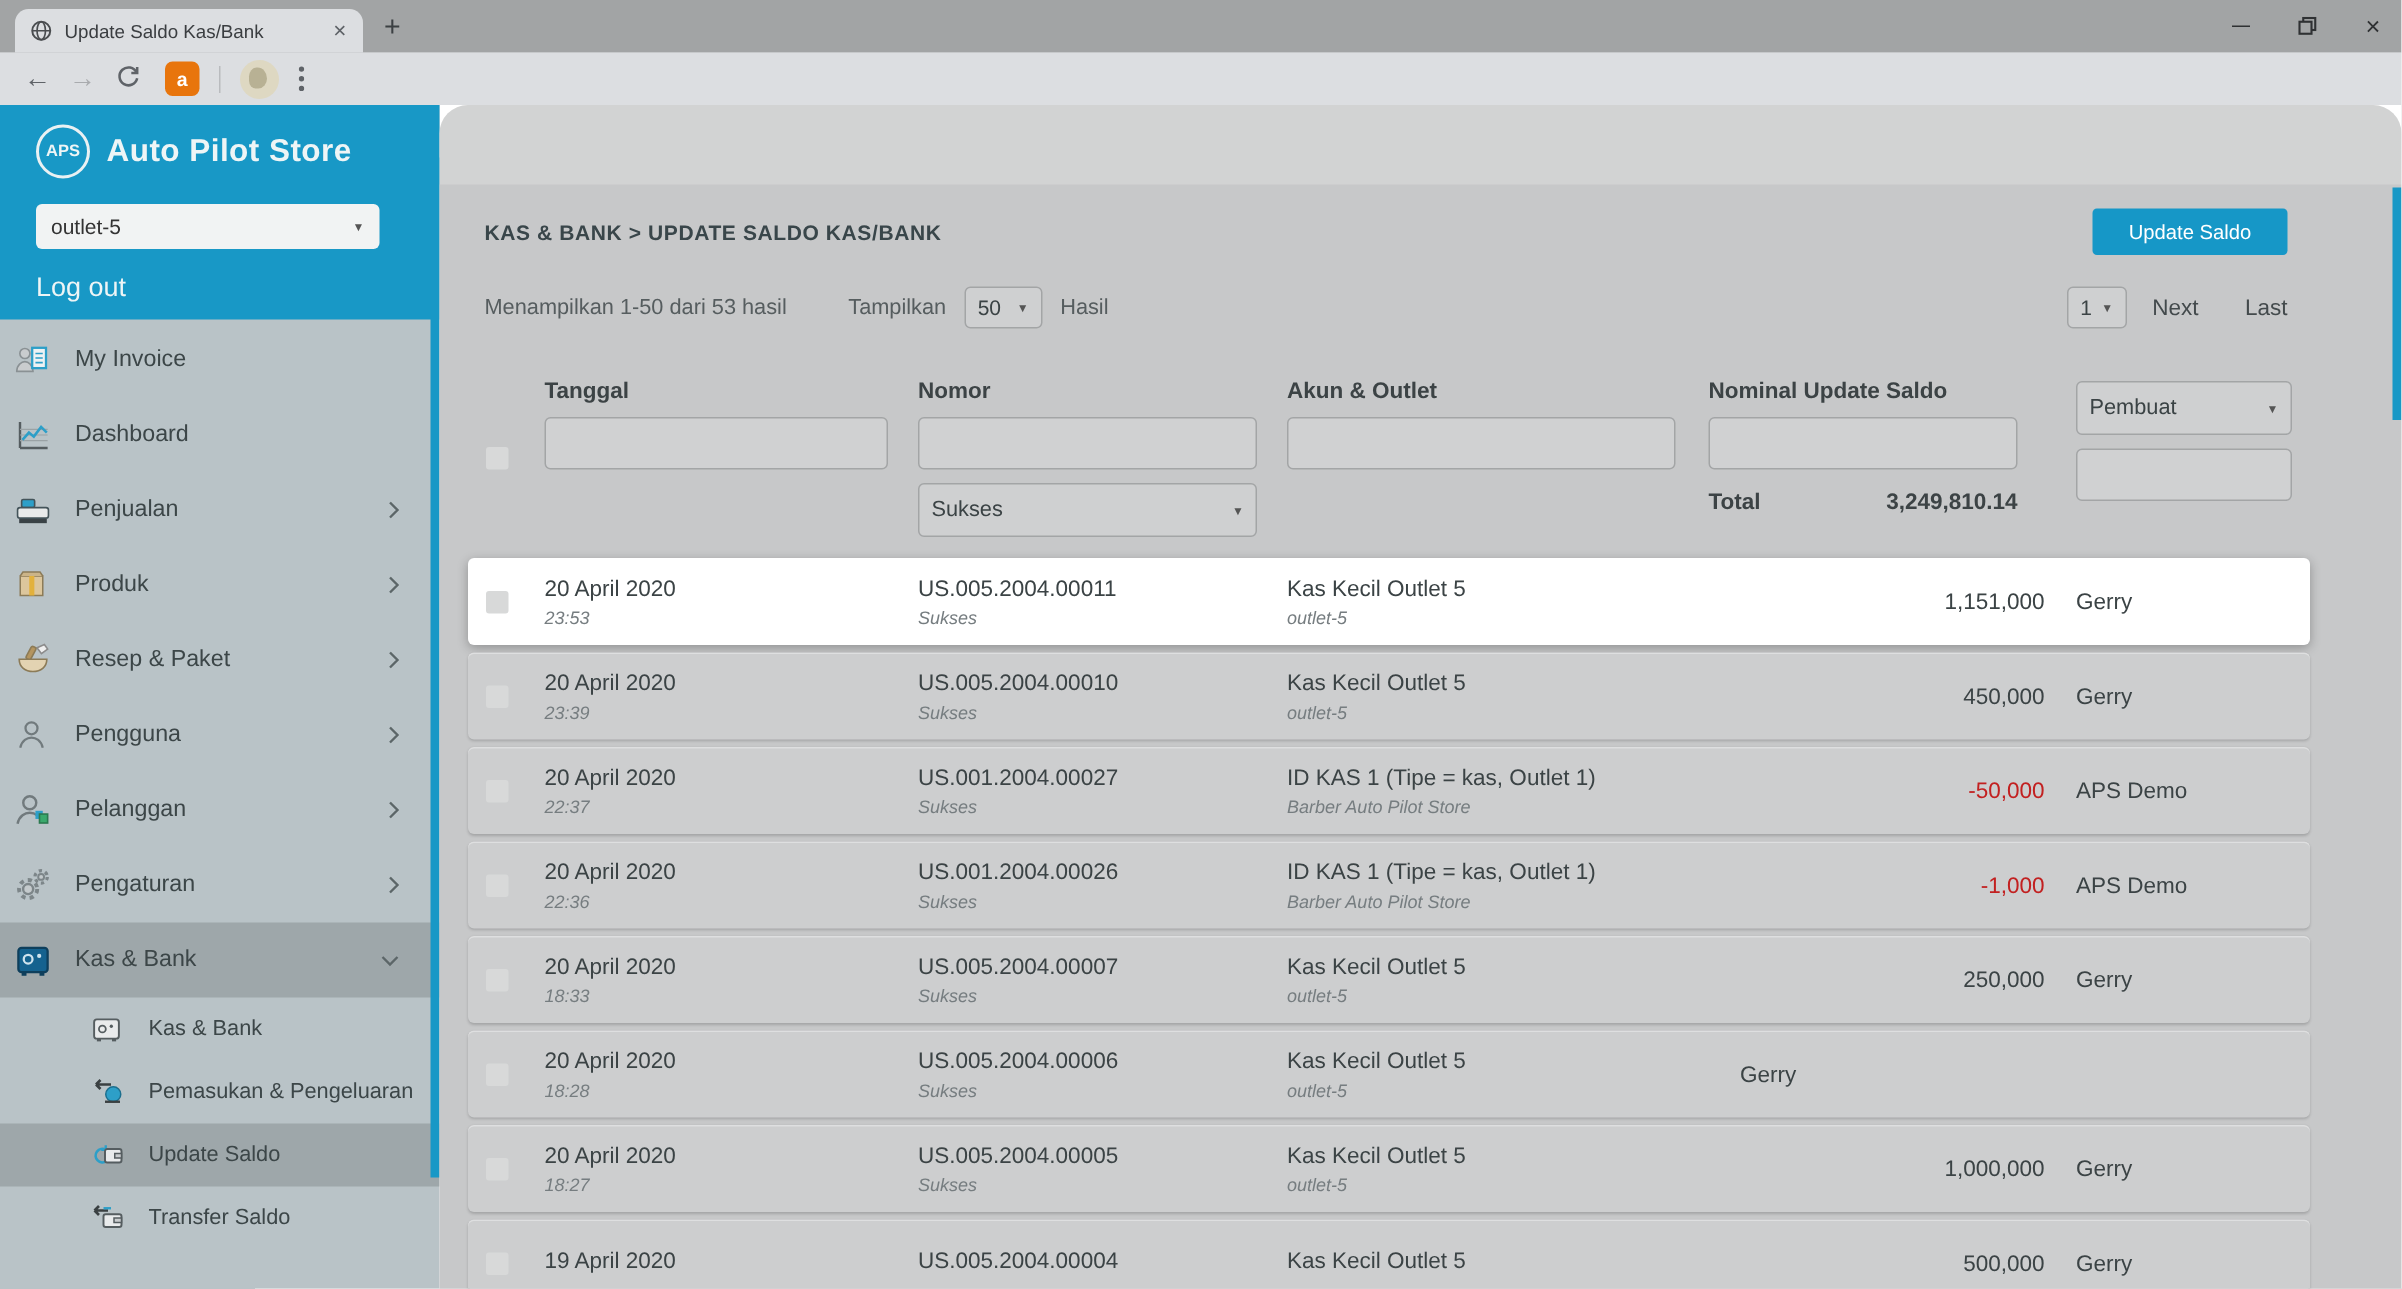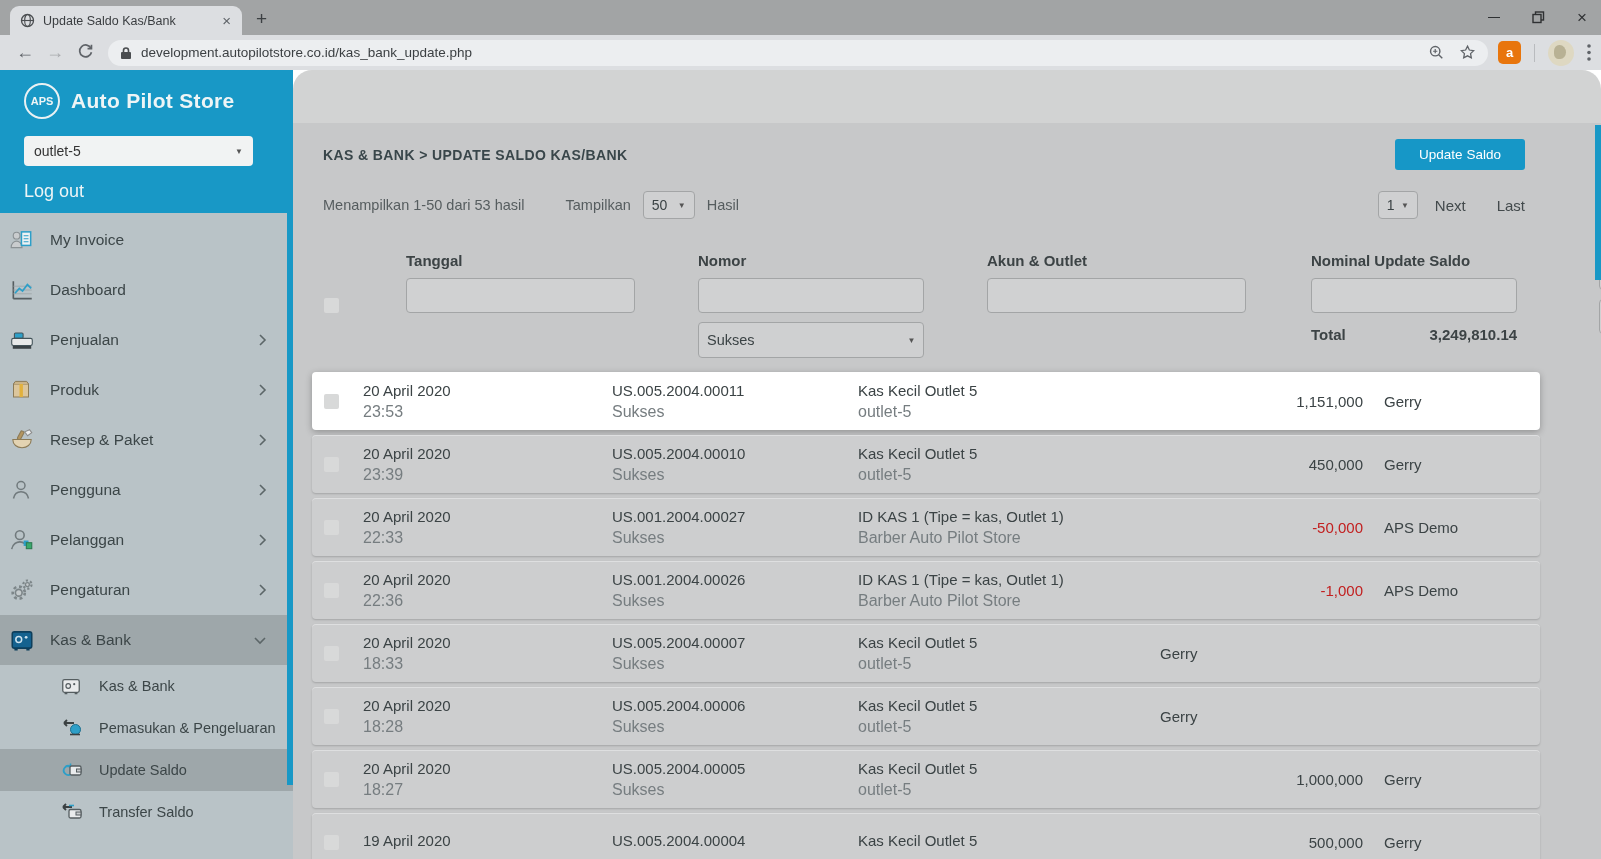--- a/index.html
+++ b/index.html
@@ -78,40 +78,40 @@
   .sel { border:1px solid #a3a5a6; border-radius:4px; background:#cfd0d1; display:flex;
     align-items:center; justify-content:space-between; padding:0 8px; color:#3b4345; }
   .sel-size { width:52px; height:28px; margin:0 12px; font-size:14px; }
   .sel-page { width:40px; height:28px; font-size:14px; }
   .pager { margin-left:auto; display:flex; align-items:center; }
   .pager a { font-size:15px; color:#434a4c; text-decoration:none; }
   .pager .nxt { margin-left:17px; } .pager .lst { margin-left:31px; }
 
   .grid { display:grid; grid-template-columns:51px 249px 246px 281px 224px 1fr; }
 
-  .filter-block { margin-top:20px; height:133px;gap:43px; }
+  .filter-block { margin-top:20px; height:133px; }
   .fcol { padding-top:13px; }
   .flabel { font-size:15px; font-weight:bold; color:#3c4345; }
   .finput { margin-top:9px; height:35px; width:92%; background:#d0d1d2;
     border:1px solid #a3a5a6; border-radius:4px; }
   .fsel { margin-top:9px; height:36px; width:92%; font-size:14.5px; }
   .chkcell { display:flex; align-items:center; padding-left:12px; }
   .checkbox { width:15px; height:15px; background:#d8d9d9; border-radius:2px; }
   .total-row { margin-top:13px; width:92%; display:flex; justify-content:space-between;
     font-size:15px; font-weight:bold; color:#3c4345; }
   .pcol { padding-top:15px; padding-left:21px; }
   .pcol .fsel, .pcol .finput { width:144px; margin-top:0; }
   .pcol .finput { margin-top:9px; }
 
   .row { height:58px; margin-bottom:5px; background:#cdcecf; border-radius:4px;
     box-shadow:0 1px 2px rgba(0,0,0,.18), inset 0 1px 0 rgba(255,255,255,.35); }
   .row.highlight { background:#ffffff; box-shadow:0 2px 7px rgba(0,0,0,.28); }
   .row .cell { display:flex; flex-direction:column; justify-content:center; gap:4px; }
   .tmain { font-size:15px; color:#3b4345; }
-  .tsub { font-size:16px; color:#767d80; }
+  .tsub { font-size:12px; color:#767d80;font-style:italic; }
   .amount-cell { display:flex; align-items:center; justify-content:flex-end; }
   .amount { font-size:15px; color:#3b4345; }
   .amount.negative { color:#c22020; }
   .pembuat-cell { display:flex; align-items:center; padding-left:21px; font-size:15px; color:#3b4345; }
 
   .main-scroll-thumb { position:absolute; right:0; top:55px; width:6px; height:155px; background:#1898c6; }
 </style>
 </head>
 <body>
 
@@ -144,35 +144,20 @@
 
   <div class="toolbar">
     <span class="navbtn">←</span>
     <span class="navbtn disabled">→</span>
     <span class="navbtn">
       <svg width="17" height="17" viewBox="0 0 20 20">
         <path d="M16.5 7.5 A7 7 0 1 0 17 12" fill="none" stroke="#5f6368" stroke-width="2"></path>
         <path d="M17 3.2v4.6h-4.6" fill="none" stroke="#5f6368" stroke-width="2"></path>
       </svg>
     </span>
-    <div class="urlbar">
-      <svg width="12" height="14" viewBox="0 0 12 14">
-        <rect x="1" y="6" width="10" height="7" rx="1" fill="#4a4d50"></rect>
-        <path d="M3.5 6V4.5a2.5 2.5 0 0 1 5 0V6" fill="none" stroke="#4a4d50" stroke-width="1.6"></path>
-      </svg>
-      <span class="url-text">development.autopilotstore.co.id/kas_bank_update.php</span>
-      <svg width="17" height="17" viewBox="0 0 20 20" style="margin-right:14px">
-        <circle cx="8.5" cy="8.5" r="5.5" fill="none" stroke="#5f6368" stroke-width="1.7"></circle>
-        <path d="M12.6 12.6l4.2 4.2" stroke="#5f6368" stroke-width="1.7"></path>
-        <path d="M6 8.5h5M8.5 6v5" stroke="#5f6368" stroke-width="1.4"></path>
-      </svg>
-      <svg width="17" height="17" viewBox="0 0 20 20">
-        <path d="M10 2.5l2.2 4.6 5 .7-3.6 3.5.9 5-4.5-2.4-4.5 2.4.9-5L2.8 7.8l5-.7z" fill="none" stroke="#5f6368" stroke-width="1.5"></path>
-      </svg>
-    </div>
     <div class="toolbar-right">
       <span class="ext-icon">a</span>
       <span class="divider-v"></span>
       <span class="avatar"></span>
       <svg width="4" height="17" viewBox="0 0 4 18">
         <circle cx="2" cy="2.2" r="1.9" fill="#5f6368"></circle>
           <circle cx="2" cy="9" r="1.9" fill="#5f6368"></circle>
           <circle cx="2" cy="15.8" r="1.9" fill="#5f6368"></circle>
       </svg>
     </div>
@@ -471,21 +456,21 @@
     <div class="pembuat-cell">
       <span>Gerry</span>
     </div>
   </div>
             <div class="row grid">
     <div class="chkcell">
       <span class="checkbox"></span>
     </div>
     <div class="cell">
       <span class="tmain">20 April 2020</span>
-      <span class="tsub">22:33</span>
+      <span class="tsub">22:37</span>
     </div>
     <div class="cell">
       <span class="tmain">US.001.2004.00027</span>
       <span class="tsub">Sukses</span>
     </div>
     <div class="cell">
       <span class="tmain">ID KAS 1 (Tipe = kas, Outlet 1)</span>
       <span class="tsub">Barber Auto Pilot Store</span>
     </div>
     <div class="amount-cell">
@@ -527,20 +512,23 @@
       <span class="tsub">18:33</span>
     </div>
     <div class="cell">
       <span class="tmain">US.005.2004.00007</span>
       <span class="tsub">Sukses</span>
     </div>
     <div class="cell">
       <span class="tmain">Kas Kecil Outlet 5</span>
       <span class="tsub">outlet-5</span>
     </div>
+    <div class="amount-cell">
+      <span class="amount">250,000</span>
+    </div>
     <div class="pembuat-cell">
       <span>Gerry</span>
     </div>
   </div>
             <div class="row grid">
     <div class="chkcell">
       <span class="checkbox"></span>
     </div>
     <div class="cell">
       <span class="tmain">20 April 2020</span>

